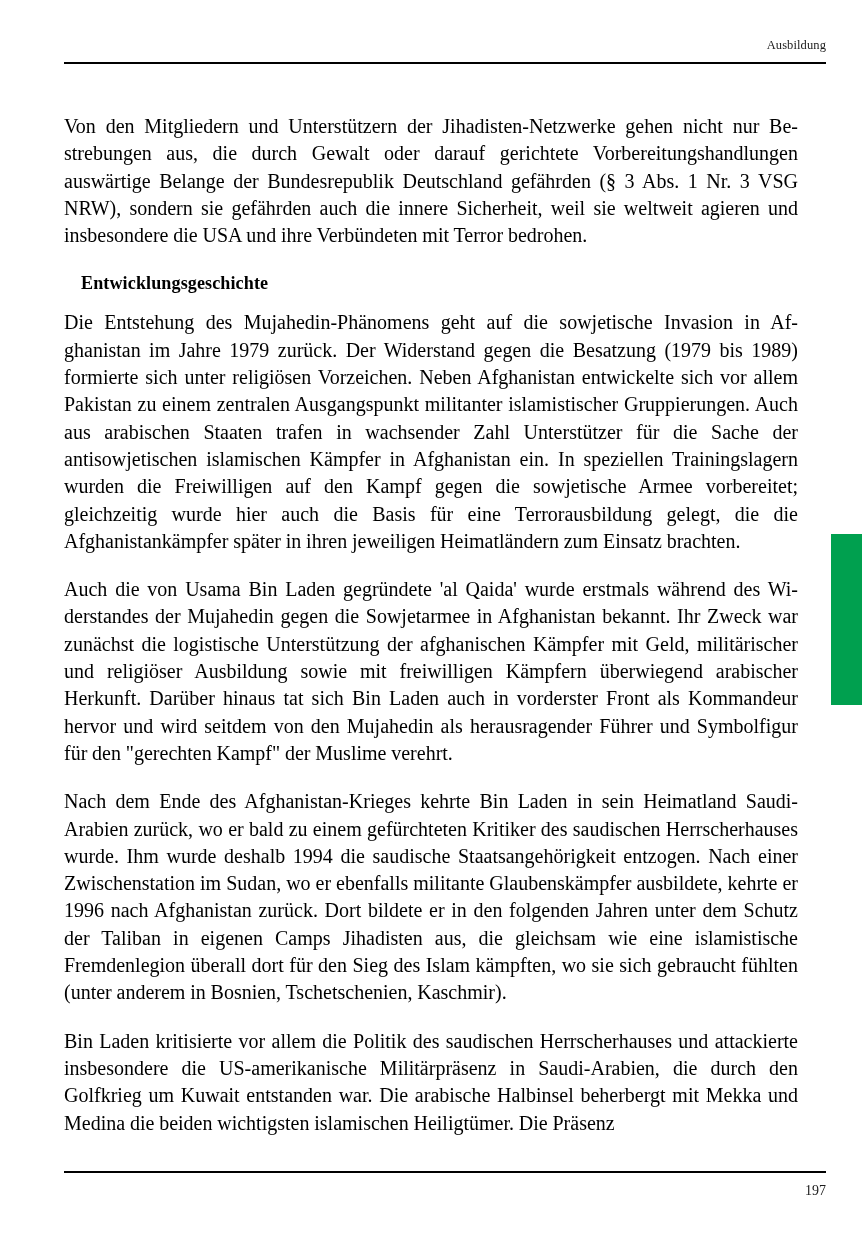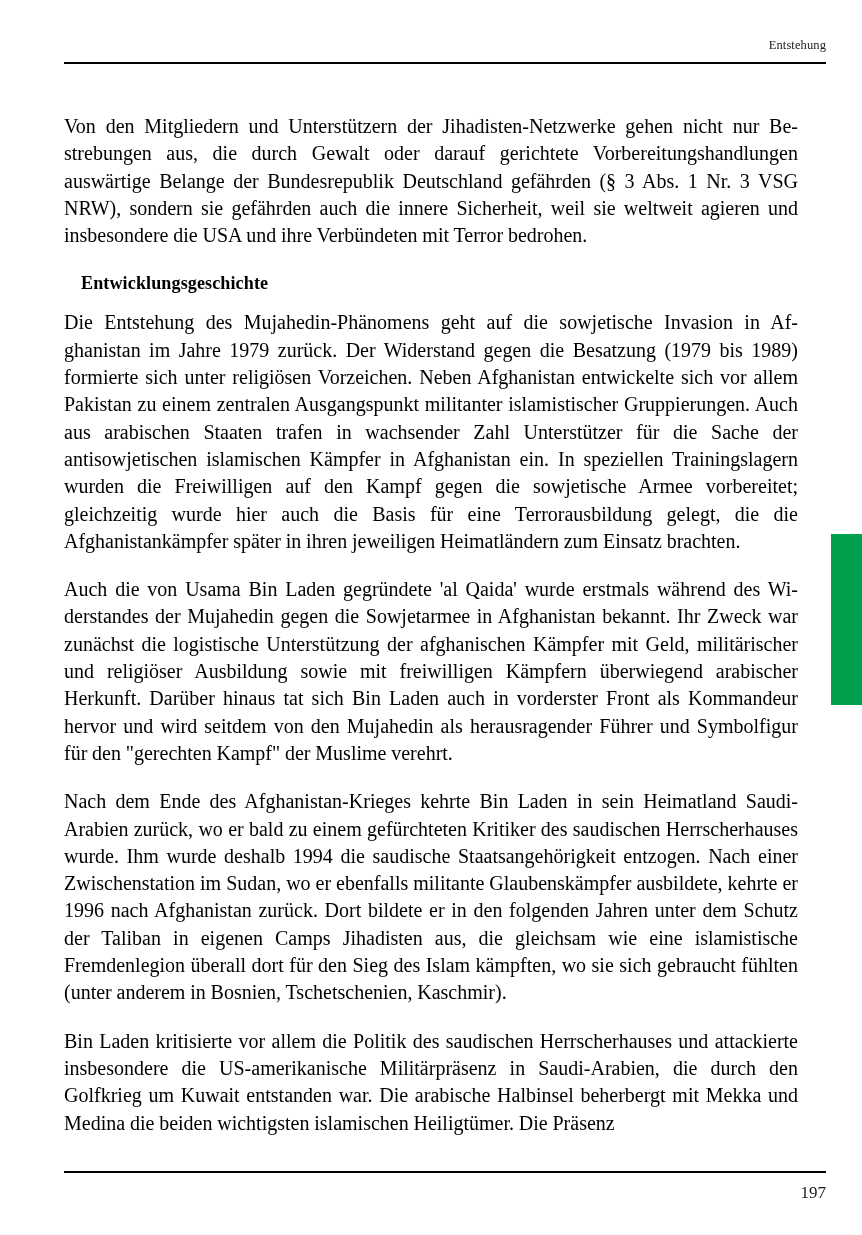--- a/index.html
+++ b/index.html
@@ -92,31 +92,31 @@
     width: 762px;
     height: 1.6px;
     background: #000000;
   }
   .page-number {
     position: absolute;
     left: 64px;
     top: 1183px;
     width: 762px;
     text-align: right;
-    font-size: 17px;
+    font-size: 14px;
     line-height: 1.2;
     color: #1a1a1a;
   }
 </style>
 </head>
 <body>
 
 <div class="page">
 
-  <div class="running-head">Entstehung</div>
+  <div class="running-head">Ausbildung</div>
 
   <div class="header-rule"></div>
 
   <div class="content">
 
     <p class="body-text">Von den Mitgliedern und Unterstützern der Jihadisten-Netzwerke gehen nicht nur Be­strebungen aus, die durch Gewalt oder darauf gerichtete Vorbereitungshandlungen auswärtige Belange der Bundesrepublik Deutschland gefährden (§ 3 Abs. 1 Nr. 3 VSG NRW), sondern sie gefährden auch die innere Sicherheit, weil sie weltweit agieren und insbesondere die USA und ihre Verbündeten mit Terror bedrohen.</p>
 
     <div class="heading-block">
       <h2 class="section-heading">Entwicklungsgeschichte</h2>
     </div>

